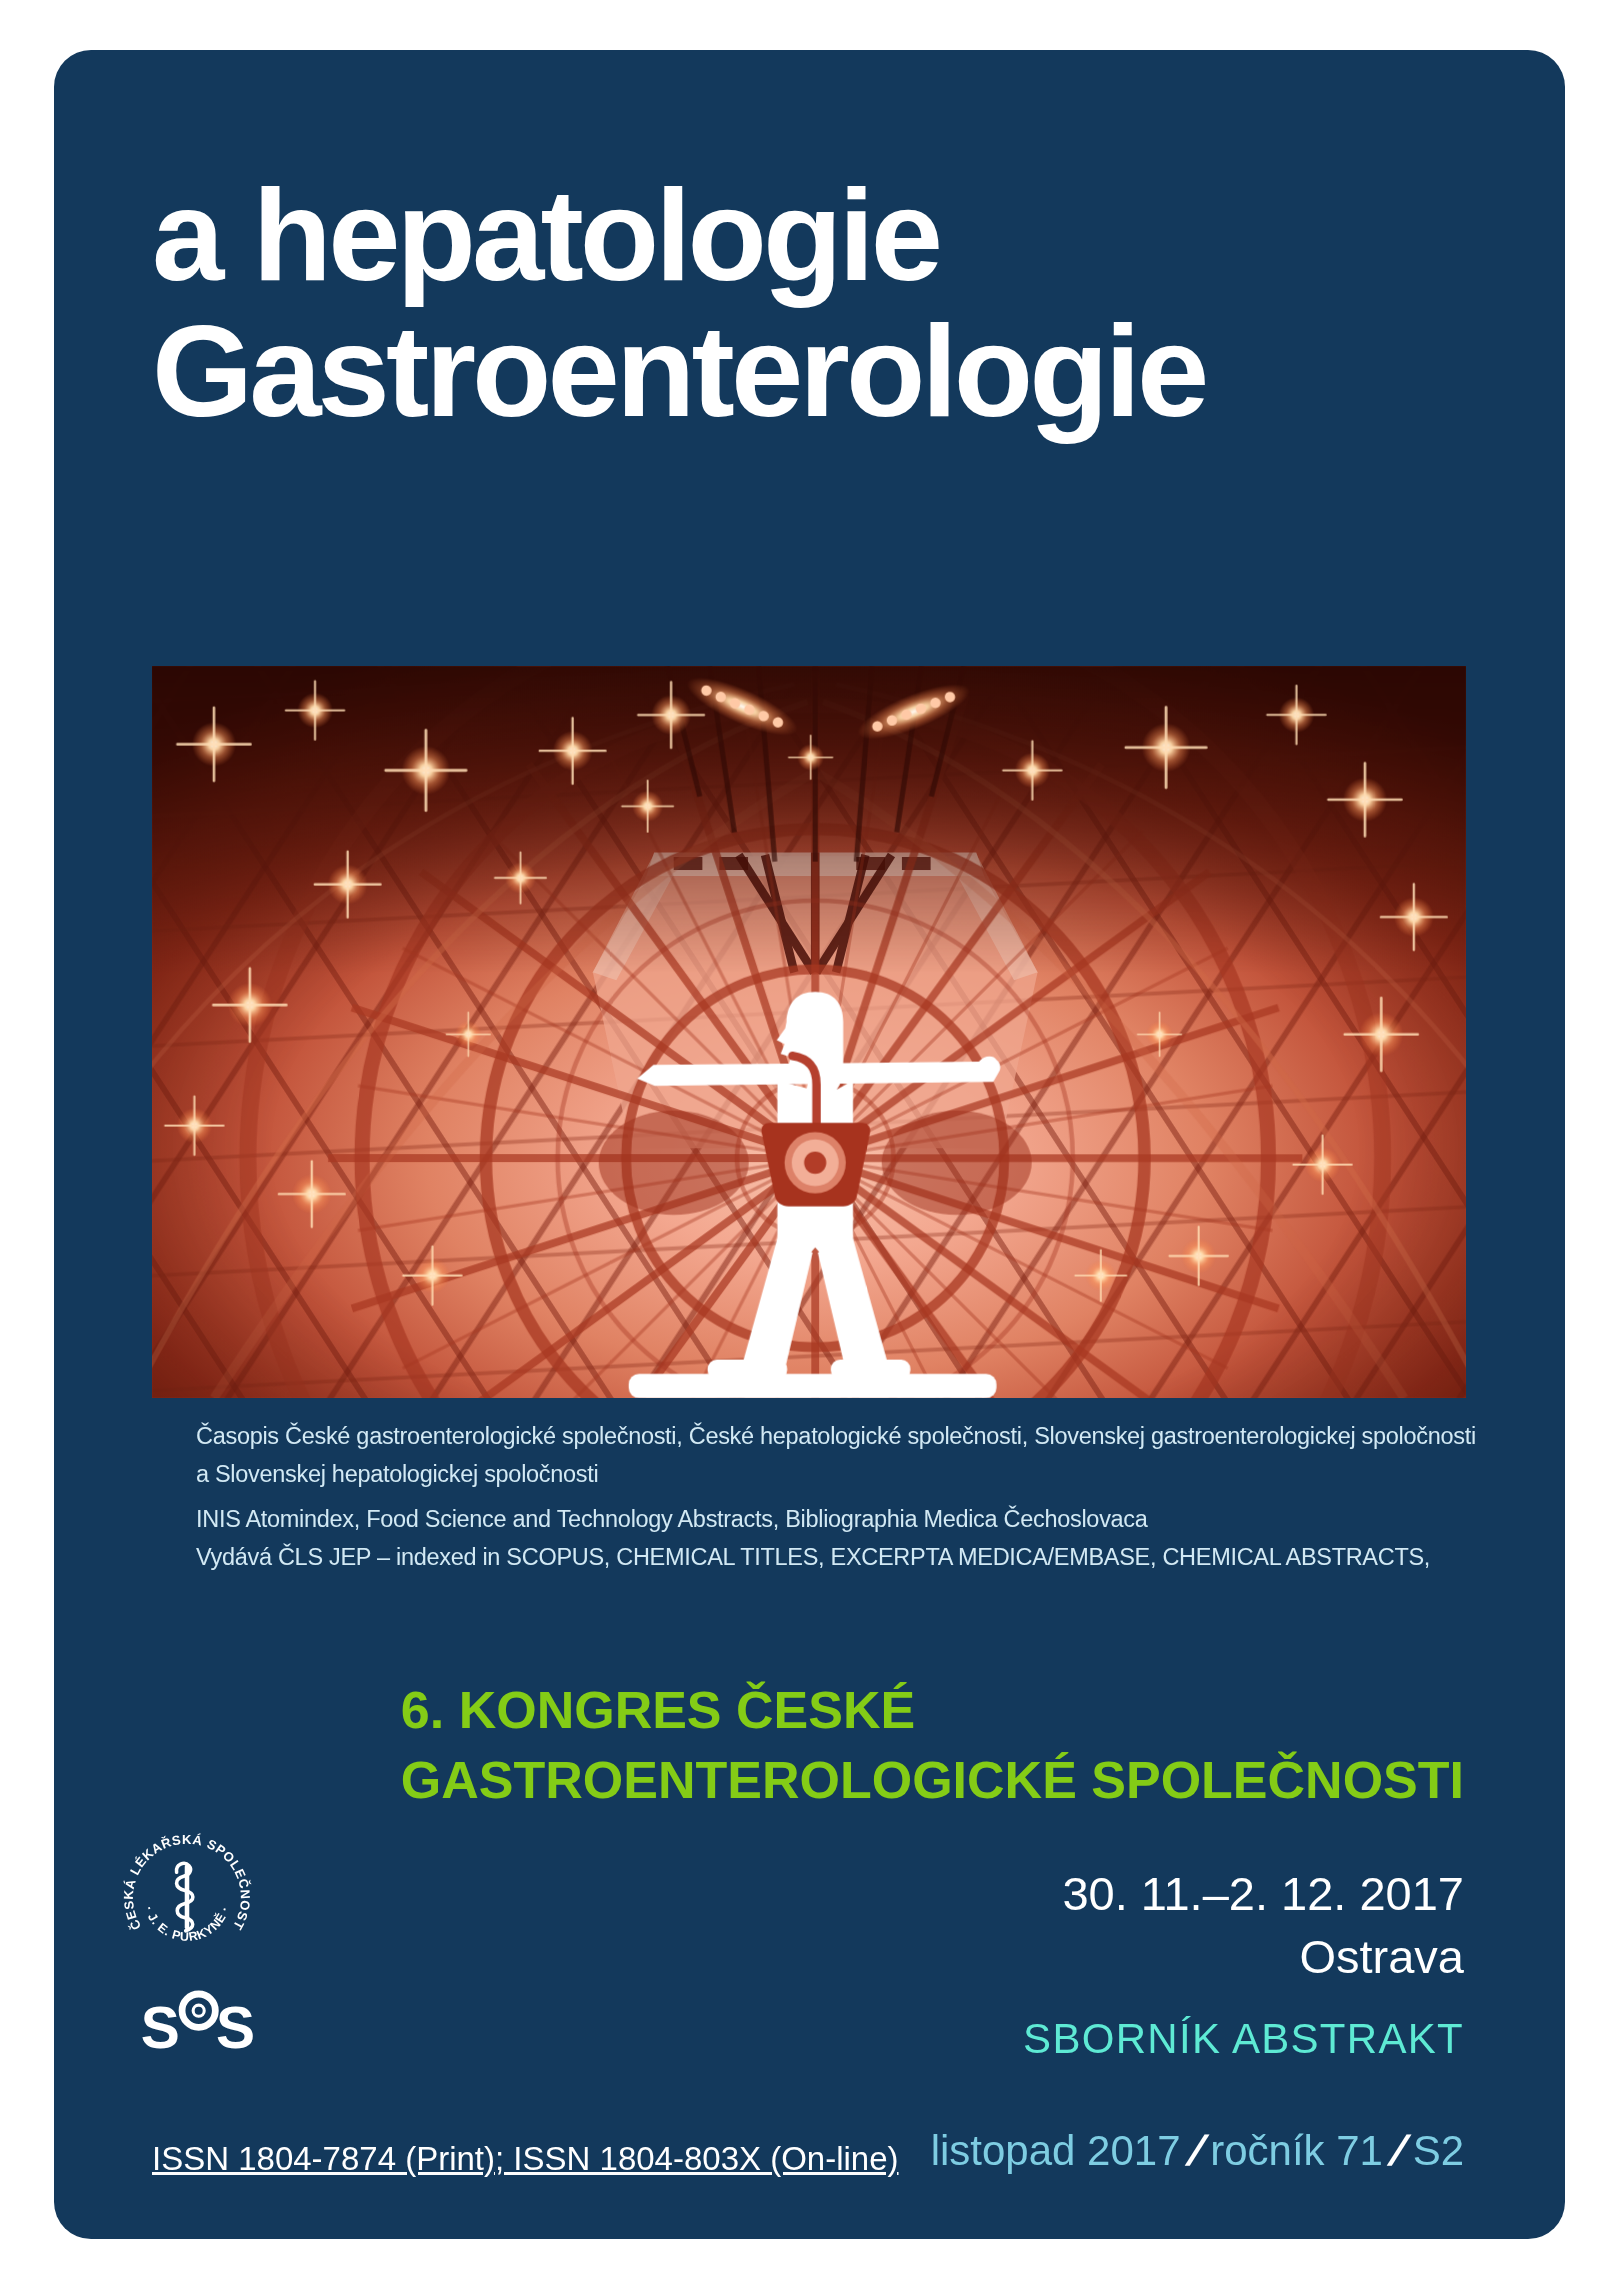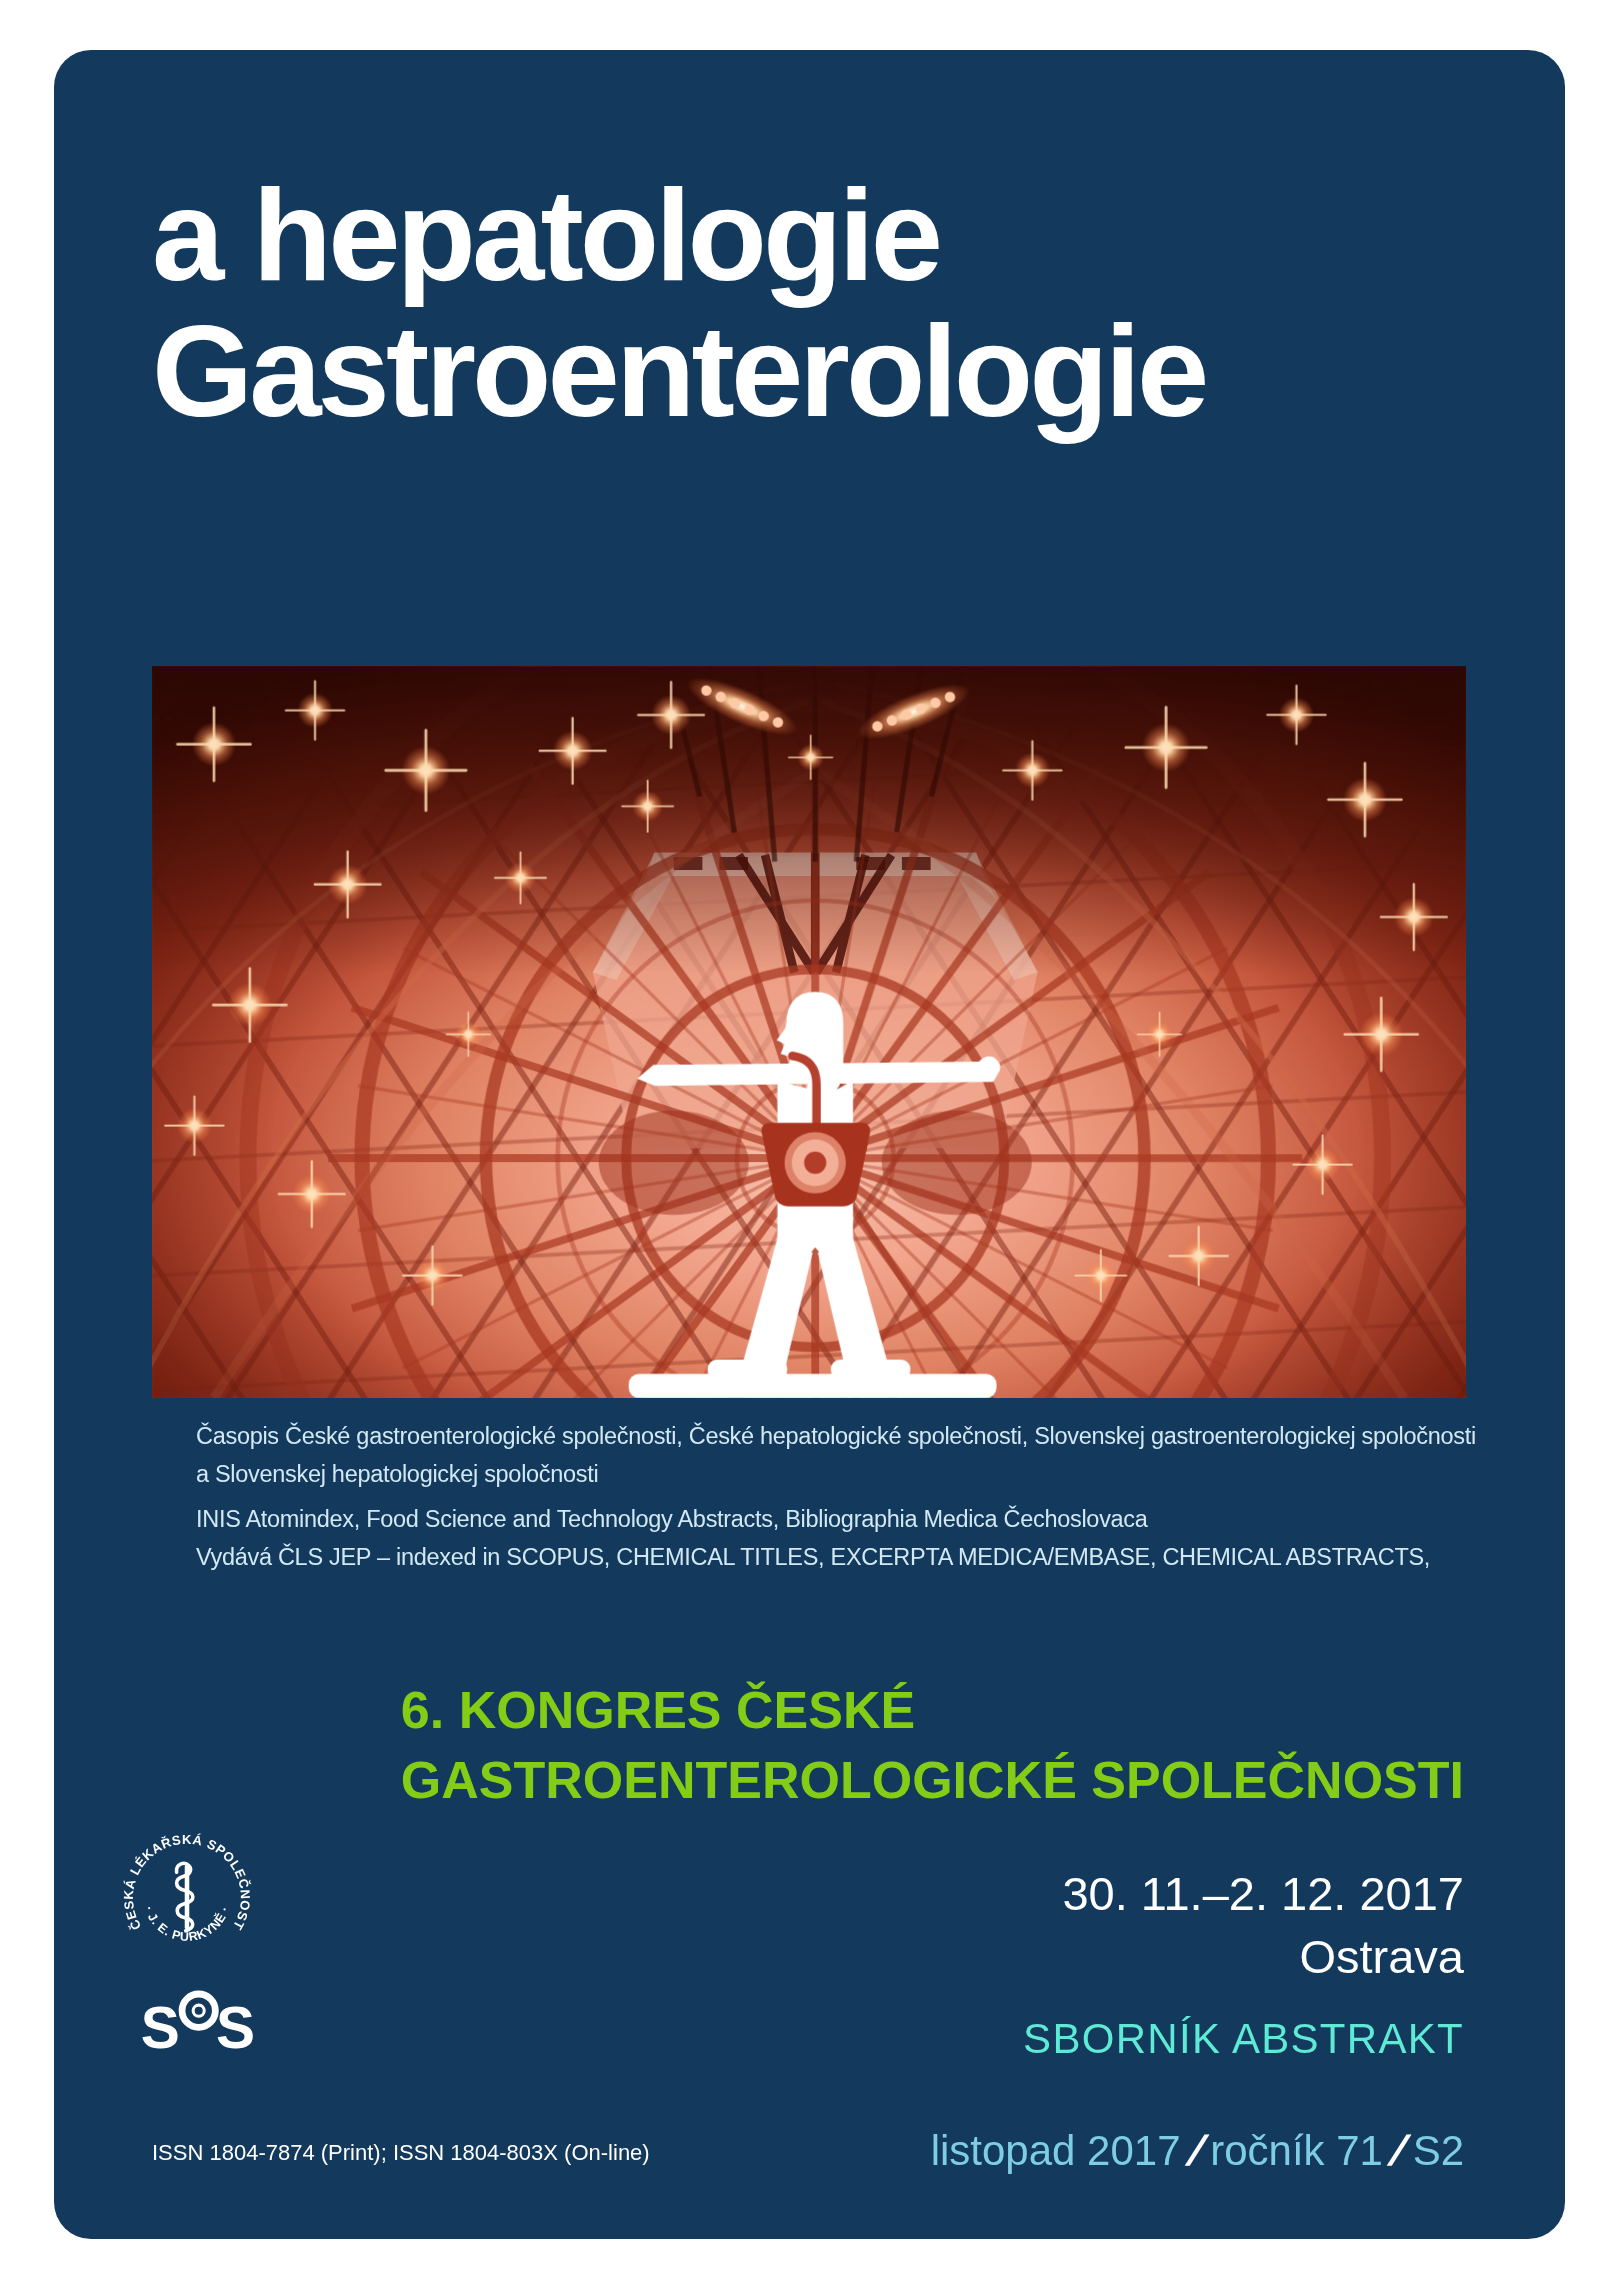--- a/index.html
+++ b/index.html
@@ -42,21 +42,21 @@
     position:absolute;right:101px;top:1812px;text-align:right;
     color:#ffffff;font-size:47px;line-height:63px;white-space:nowrap;
   }
   .booklet{
     position:absolute;right:101px;top:1965px;text-align:left;
     color:#5eead4;font-size:42px;letter-spacing:1.3px;white-space:nowrap;
   }
   .cls-logo{position:absolute;left:68px;top:1782px;width:130px;height:130px;}
   .sgs-logo{position:absolute;left:88px;top:1938px;width:114px;height:65px;}
   .issn{
-    position:absolute;left:98px;top:2090px;color:#ffffff;font-size:22px;white-space:nowrap;
+    position:absolute;left:98px;top:2090px;color:#ffffff;font-size:33px;white-space:nowrap;text-decoration:underline;
   }
   .meta{
     position:absolute;right:101px;top:2077px;color:#7ecde2;font-size:42px;white-space:nowrap;
   }
   .meta .sl{
     color:#ffffff;font-weight:bold;font-style:italic;
     display:inline-block;margin:0 9px;transform:skewX(-14deg);
   }
 </style>
 </head>

